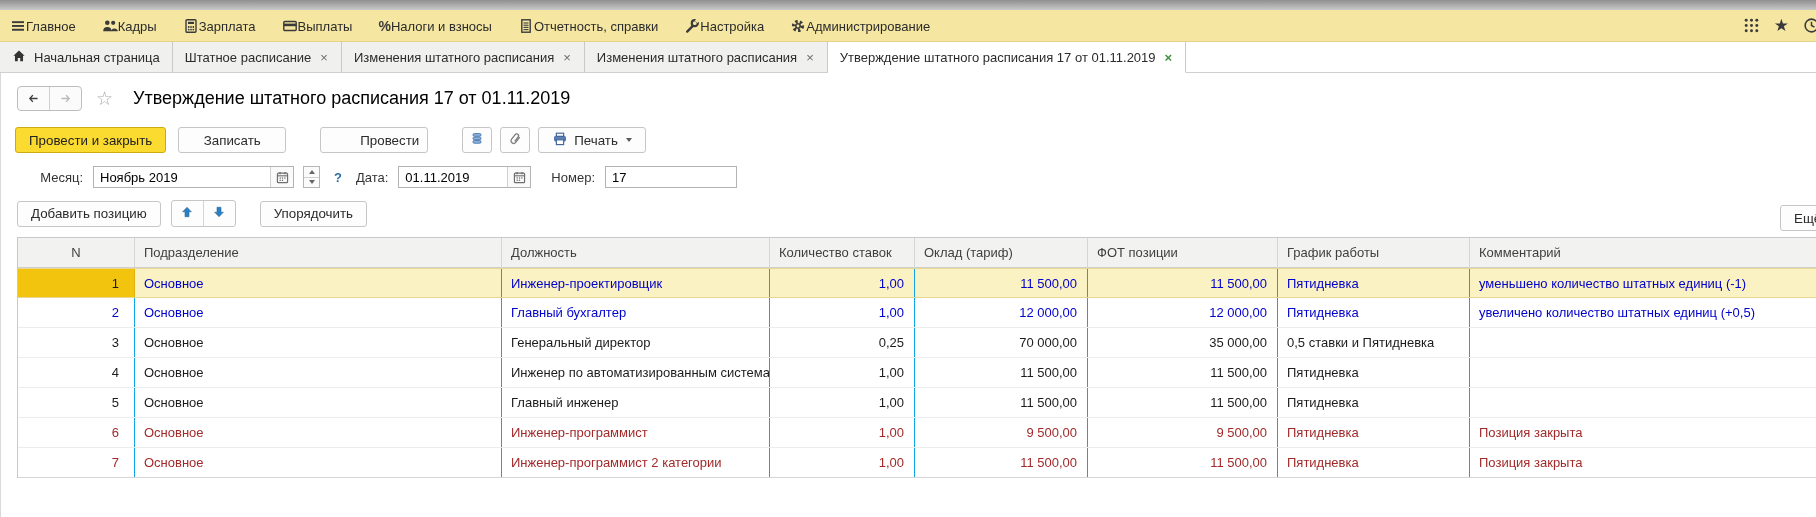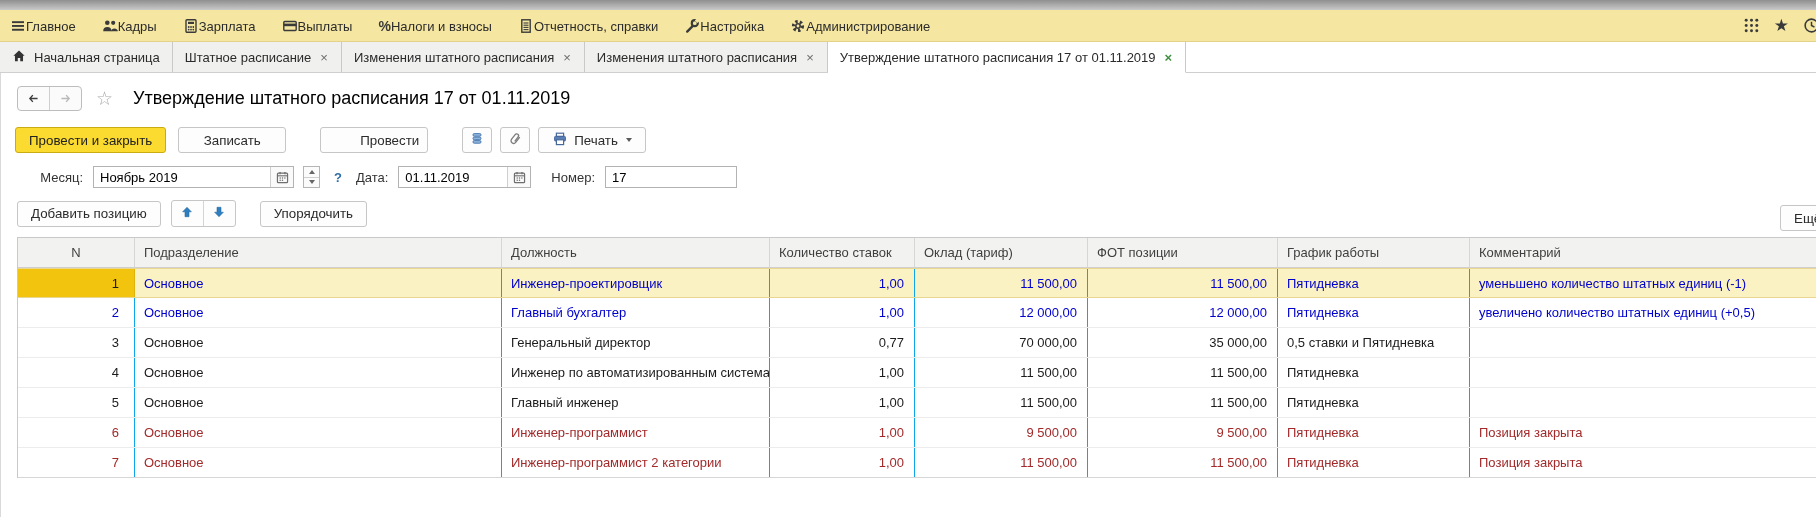--- a/index.html
+++ b/index.html
@@ -372,21 +372,21 @@
           <div class="cell c3">1,00</div>
           <div class="cell c4">12 000,00</div>
           <div class="cell c5">12 000,00</div>
           <div class="cell c6">Пятидневка</div>
           <div class="cell c7">увеличено количество штатных единиц (+0,5)</div>
         </div>
         <div class="tgrid trow normal">
           <div class="cell c0">3</div>
           <div class="cell c1">Основное</div>
           <div class="cell c2">Генеральный директор</div>
-          <div class="cell c3">0,77</div>
+          <div class="cell c3">0,25</div>
           <div class="cell c4">70 000,00</div>
           <div class="cell c5">35 000,00</div>
           <div class="cell c6">0,5 ставки и Пятидневка</div>
           <div class="cell c7"></div>
         </div>
         <div class="tgrid trow normal">
           <div class="cell c0">4</div>
           <div class="cell c1">Основное</div>
           <div class="cell c2">Инженер по автоматизированным системам у...</div>
           <div class="cell c3">1,00</div>

